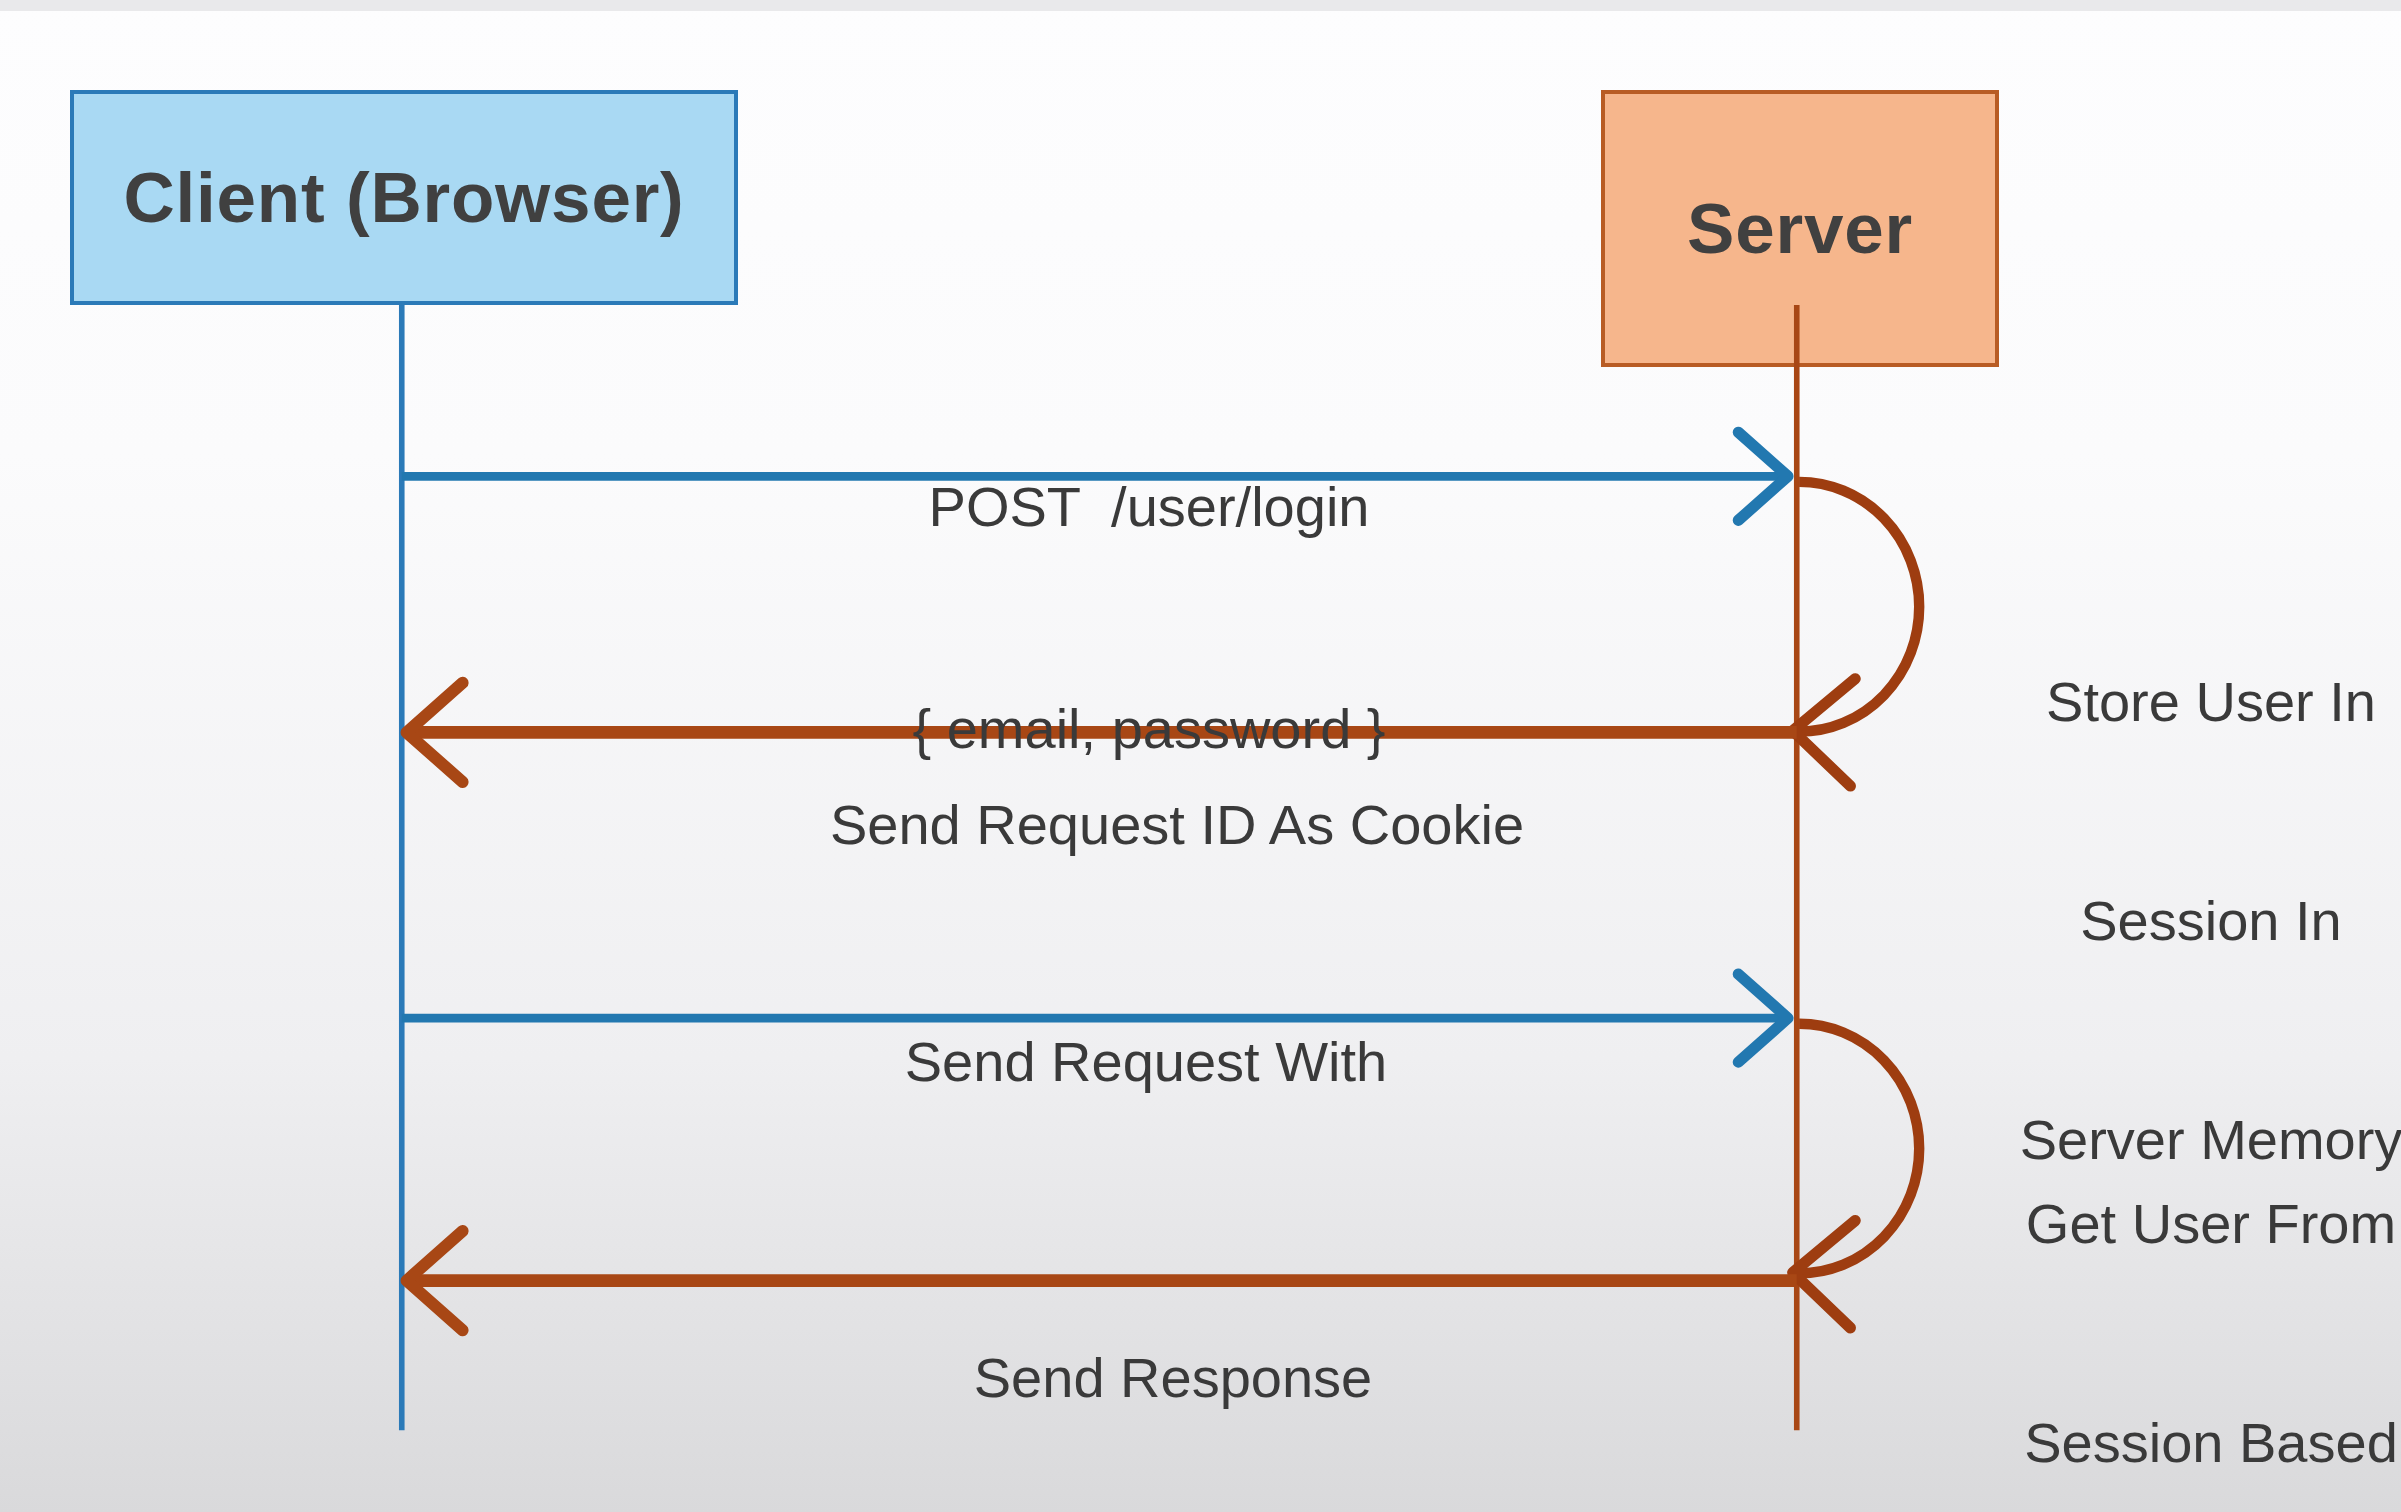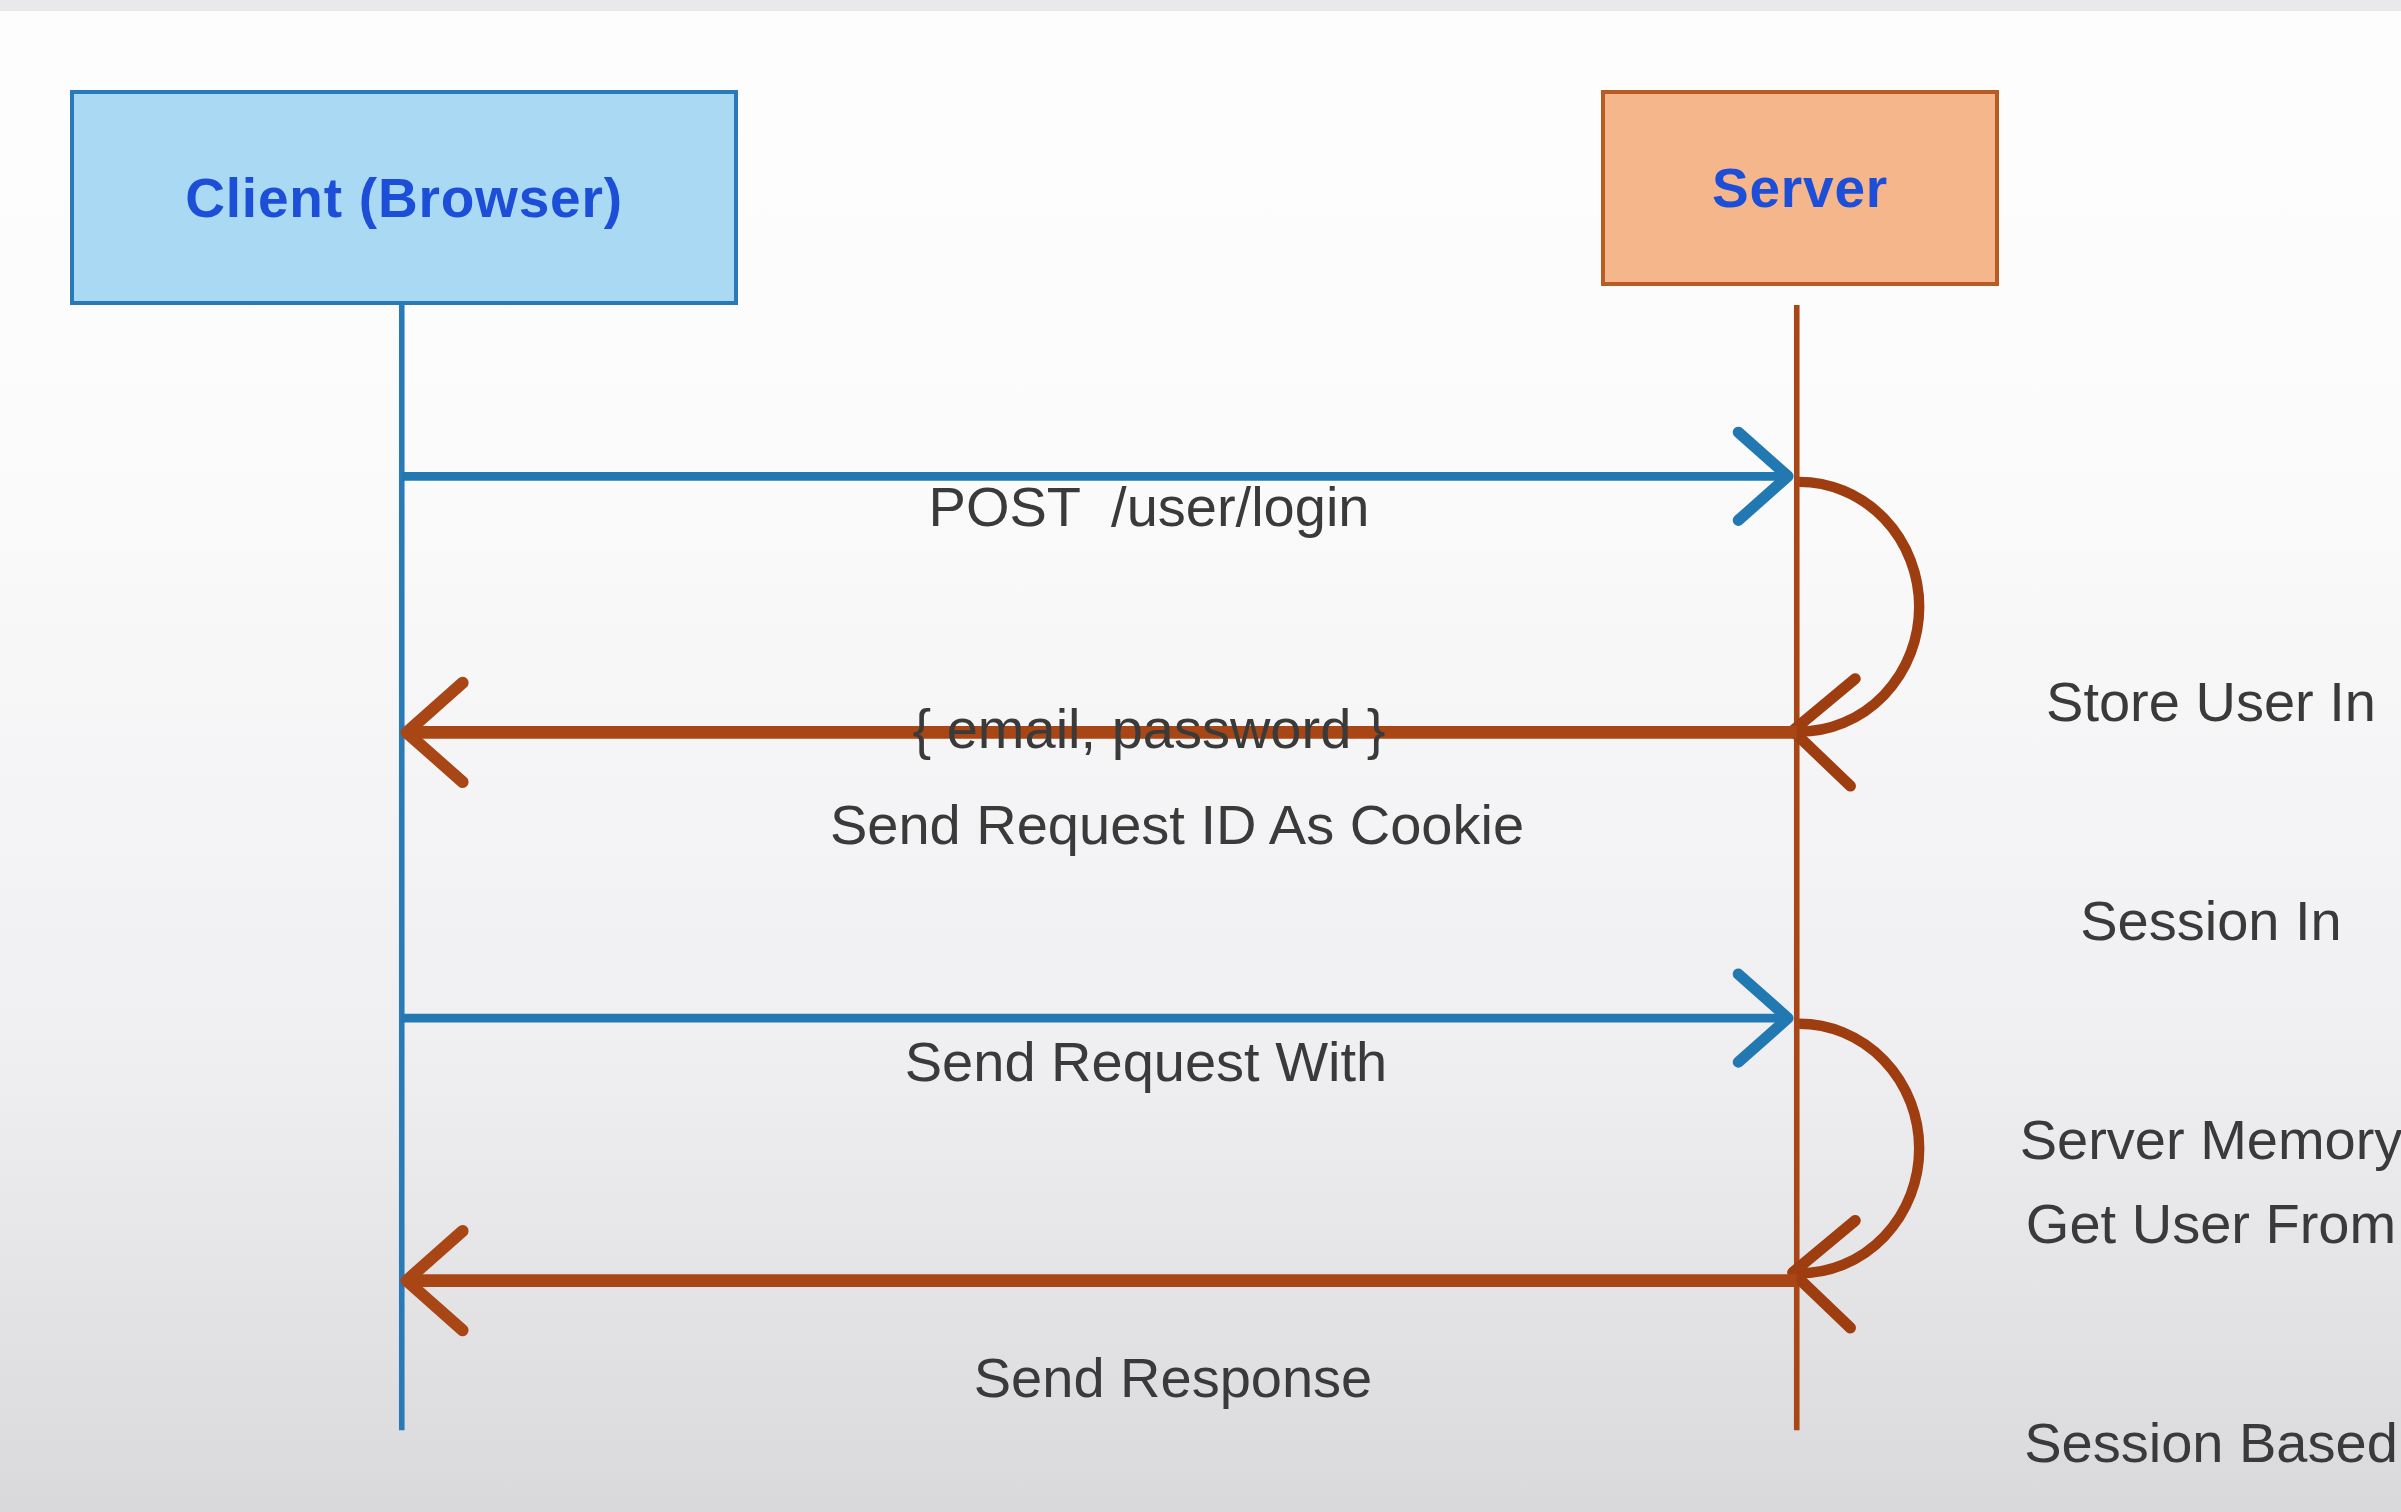--- a/index.html
+++ b/index.html
@@ -22,26 +22,26 @@
     background: #e9e9eb;
   }
   .actor-box {
     position: absolute;
     box-sizing: border-box;
     border: 4.8px solid #000;
     display: flex;
     align-items: center;
     justify-content: center;
     font-weight: bold;
-    font-size: 55px;
-    color: #1d4ed8;
+    font-size: 71px;
+    color: #404040;
     letter-spacing: 0.8px;
   }
   .actor-box.client { left: 70px;   top: 90px; width: 668px; height: 215px; }
-  .actor-box.server { left: 1601px; top: 90px; width: 398px; height: 196px; }
+  .actor-box.server { left: 1601px; top: 90px; width: 398px; height: 277px; }
   svg.wires {
     position: absolute;
     left: 0; top: 0;
     width: 2401px; height: 1512px;
   }
   .label {
     position: absolute;
     transform: translateX(-50%);
     text-align: center;
     color: #3a3a3a;

